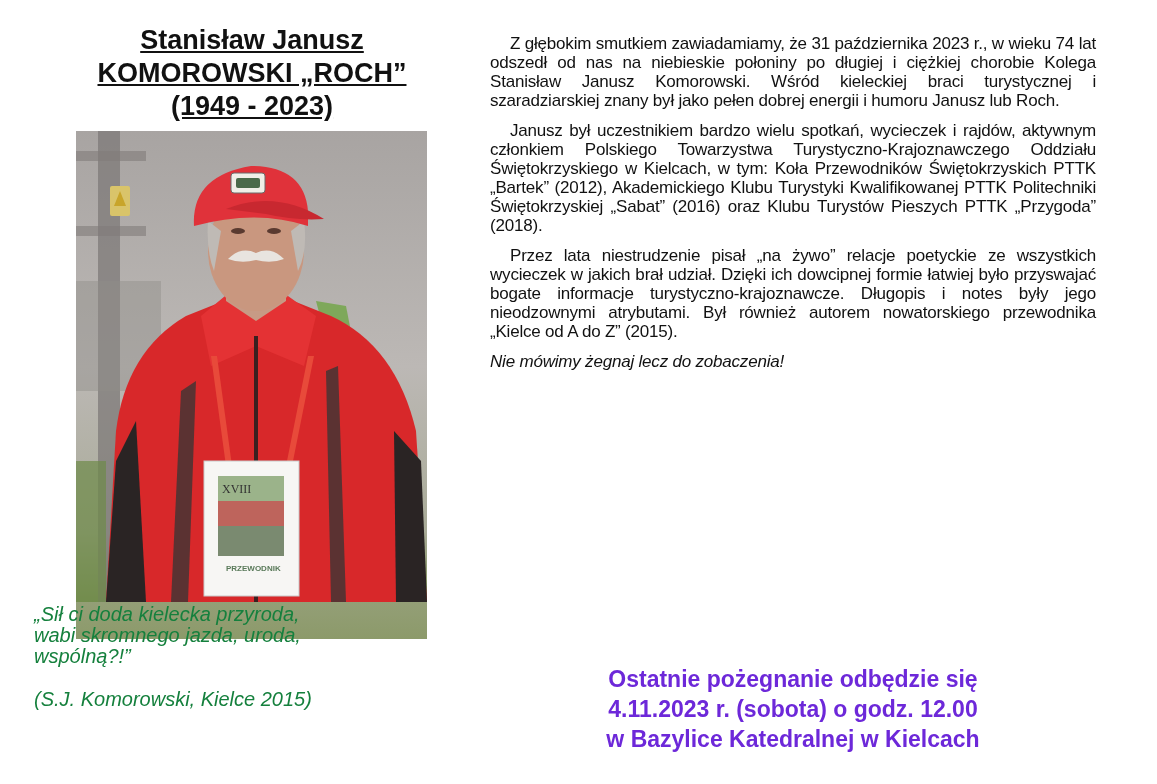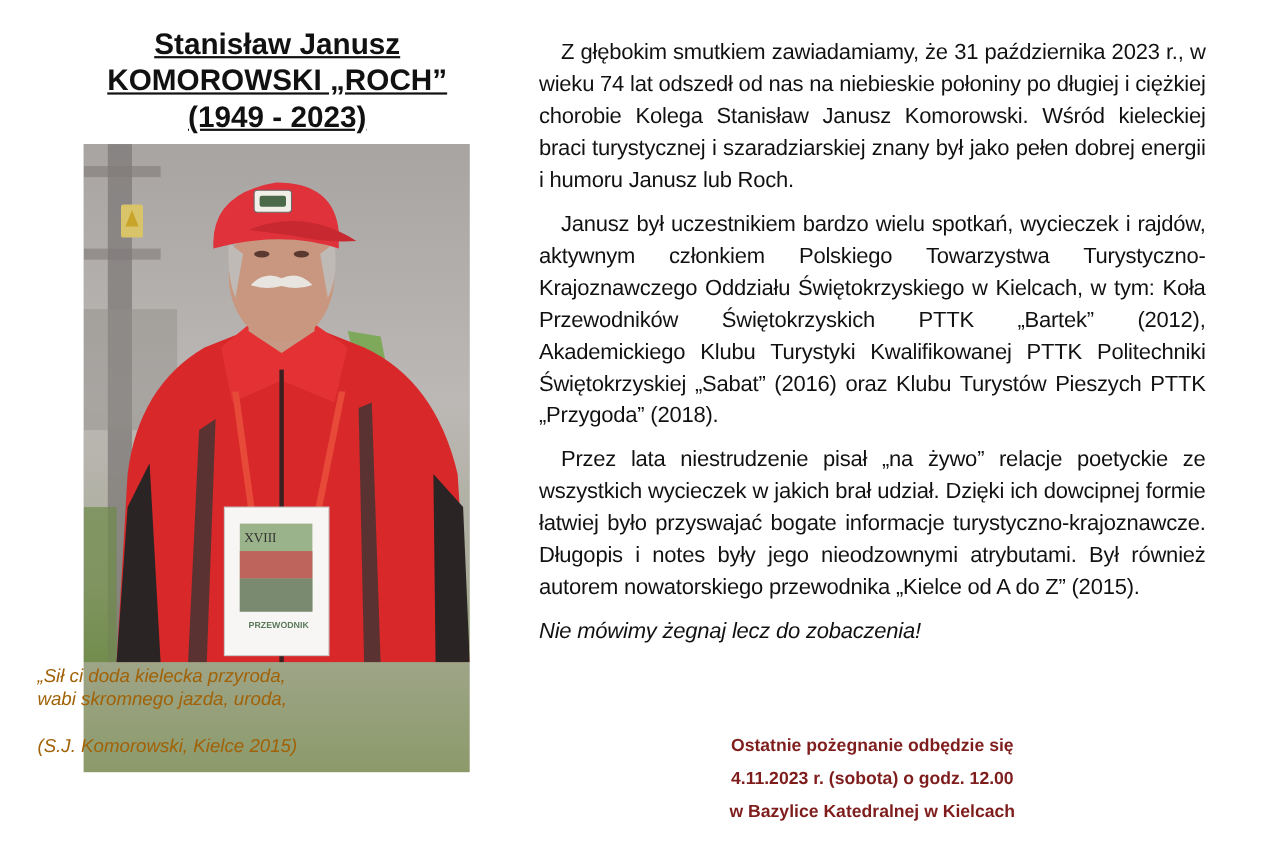--- a/index.html
+++ b/index.html
@@ -5,47 +5,47 @@
   html, body { margin: 0; padding: 0; background: #ffffff; }
   body { width: 1157px; height: 784px; position: relative; overflow: hidden; color: #111; }
   .left-col { position: absolute; left: 0; top: 0; width: 470px; }
   .title {
     position: absolute; left: 40px; top: 24px; width: 424px;
     text-align: center; font-family: "Liberation Sans", sans-serif;
     font-weight: bold; font-size: 27px; line-height: 33px; color: #111; text-decoration: underline;
   }
   .title div { white-space: nowrap; }
   .photo {
-    position: absolute; left: 76px; top: 131px; width: 351px; height: 571px;
+    position: absolute; left: 76px; top: 131px; width: 351px; height: 508px;
     overflow: hidden;
     background: linear-gradient(180deg, #a9a5a3 0%, #bdb9b6 30%, #b5b2ae 60%, #8c9a6a 100%);
   }
   .photo svg { display: block; }
   .poem {
     position: absolute; left: 34px; top: 604px; width: 420px;
     font-family: "Liberation Sans", sans-serif; font-style: italic;
-    font-size: 17px; line-height: 21px; color: #a16207;
+    font-size: 20px; line-height: 21px; color: #15803d;
   }
   .poem .line { white-space: nowrap; }
   .poem .sig { margin-top: 22px; }
   .right-col {
     position: absolute; left: 490px; top: 34px; width: 606px;
-    font-family: "Liberation Sans", sans-serif; font-size: 20px; line-height: 29px;
+    font-family: "Liberation Sans", sans-serif; font-size: 17px; line-height: 19px;
     color: #111; letter-spacing: -0.2px;
   }
   .right-col p {
     margin: 0 0 11px 0; text-align: justify; text-indent: 20px;
   }
   .closing {
     text-align: left; font-style: italic; margin: 2px 0 0 0;
   }
   .funeral {
     position: absolute; left: 520px; top: 664px; width: 546px;
     text-align: center; font-family: "Liberation Sans", sans-serif;
-    font-weight: bold; font-size: 16px; line-height: 30px; color: #7f1d1d;
+    font-weight: bold; font-size: 23px; line-height: 30px; color: #6d28d9;
   }
   .funeral div { white-space: nowrap; }
 </style>
 </head>
 <body>
 
 <div class="left-col">
   <div class="title">
     <div>Stanisław Janusz</div>
     <div>KOMOROWSKI „ROCH”</div>
@@ -112,20 +112,21 @@
       <rect x="142" y="370" width="66" height="25" fill="#c75050" opacity="0.8"></rect>
       <rect x="142" y="395" width="66" height="30" fill="#7a8a70"></rect>
       <text x="146" y="362" font-family="Liberation Serif, serif" font-size="12" fill="#333">XVIII</text>
       <text x="150" y="440" font-family="Liberation Sans, sans-serif" font-size="8" font-weight="bold" fill="#5a7a5a">PRZEWODNIK</text>
     </svg>
   </div>
 
   <div class="poem">
     <div class="line">„Sił ci doda kielecka przyroda,</div>
     <div class="line">wabi skromnego jazda, uroda,</div>
+    <div class="line">wspólną?!”</div>
     <div class="line sig">(S.J. Komorowski, Kielce 2015)</div>
   </div>
 </div>
 
 <div class="right-col">
   <p>Z głębokim smutkiem zawiadamiamy, że 31 października 2023 r., w wieku 74 lat odszedł od nas na niebieskie połoniny po długiej i ciężkiej chorobie Kolega Stanisław Janusz Komorowski. Wśród kieleckiej braci turystycznej i szaradziarskiej znany był jako pełen dobrej energii i humoru Janusz lub Roch.</p>
   <p>Janusz był uczestnikiem bardzo wielu spotkań, wycieczek i rajdów, aktywnym członkiem Polskiego Towarzystwa Turystyczno-Krajoznawczego Oddziału Świętokrzyskiego w Kielcach, w tym: Koła Przewodników Świętokrzyskich PTTK „Bartek” (2012), Akademickiego Klubu Turystyki Kwalifikowanej PTTK Politechniki Świętokrzyskiej „Sabat” (2016) oraz Klubu Turystów Pieszych PTTK „Przygoda” (2018).</p>
   <p>Przez lata niestrudzenie pisał „na żywo” relacje poetyckie ze wszystkich wycieczek w jakich brał udział. Dzięki ich dowcipnej formie łatwiej było przyswajać bogate informacje turystyczno-krajoznawcze. Długopis i notes były jego nieodzownymi atrybutami. Był również autorem nowatorskiego przewodnika „Kielce od A do Z” (2015).</p>
   <div class="closing">Nie mówimy żegnaj lecz do zobaczenia!</div>
 </div>

